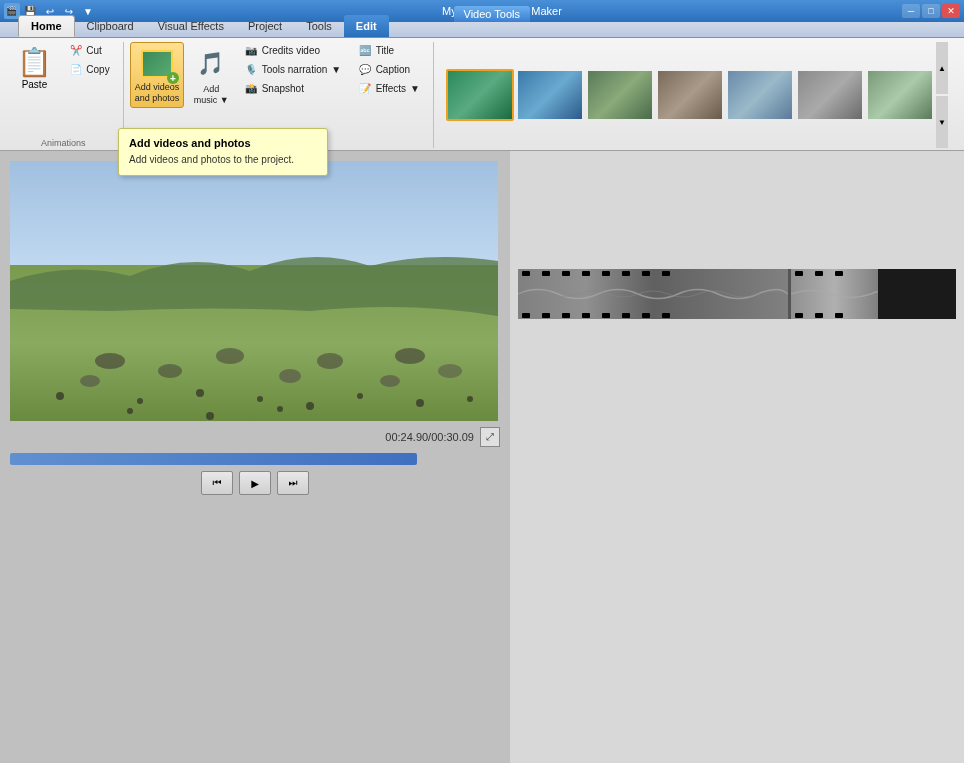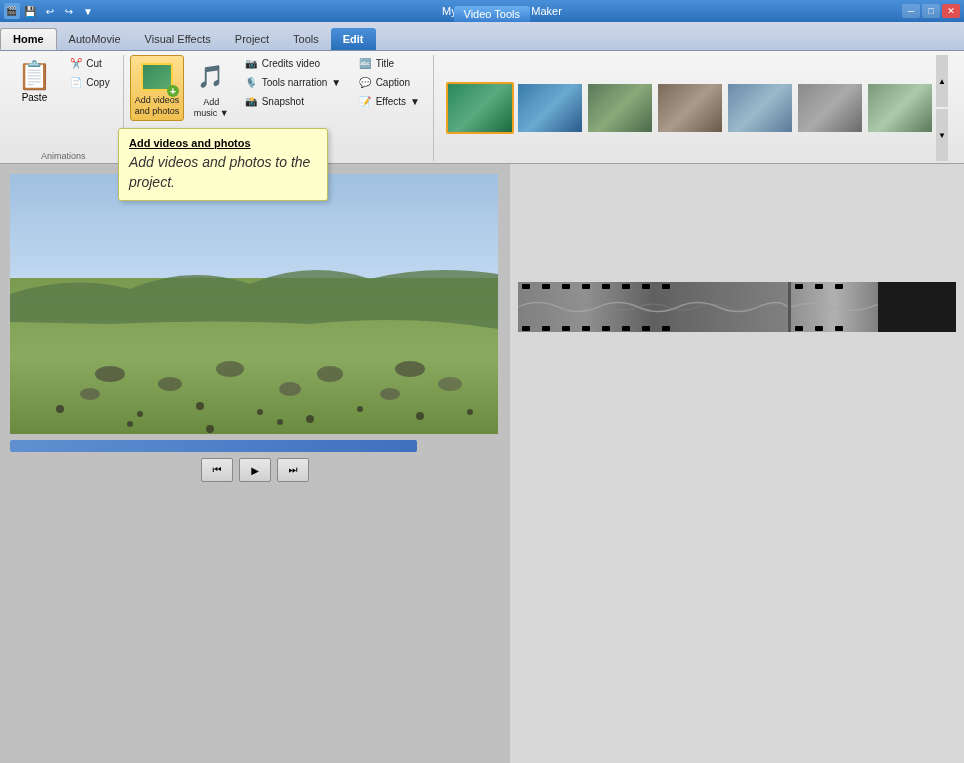--- a/index.html
+++ b/index.html
@@ -32,23 +32,23 @@
     .qa-btn { width: 16px; height: 16px; display: flex; align-items: center; justify-content: center; font-size: 10px; color: white; cursor: pointer; }
 
     
     .ribbon {
       background: linear-gradient(to bottom, #f5f5f5, #e8e8e8);
       border-bottom: 1px solid #a0a0a0;
     }
     .ribbon-tabs {
       display: flex;
       background: linear-gradient(to bottom, #d0d8e8, #b8c8e0);
-      height: 29px;
+      height: 16px;
       align-items: flex-end;
-      padding: 0 0;
+      padding: 0 18px;
       border-bottom: 1px solid #8090a8;
     }
     .ribbon-tab {
       padding: 3px 12px;
       font-size: 11px;
       cursor: pointer;
       border-radius: 3px 3px 0 0;
       color: #333;
       height: 22px;
       display: flex;
@@ -316,27 +316,25 @@
       border-radius: 3px;
       z-index: 100;
       box-shadow: 2px 2px 5px rgba(0,0,0,0.2);
       width: 210px;
     }
     .tooltip-title {
       font-weight: bold;
       font-size: 11px;
       margin-bottom: 4px;
       color: #000;
-      text-decoration: underline;
     }
     .tooltip-desc {
-      font-size: 14px;
+      font-size: 10px;
       color: #333;
       line-height: 1.4;
-      font-style: italic;
     }
 
     
     .theme-1 { background: linear-gradient(135deg, #2a8a5a, #5aaa80, #1a6a40); }
     .theme-2 { background: linear-gradient(135deg, #3a7aaa, #6aaad0, #2a5a8a); }
     .theme-3 { background: linear-gradient(135deg, #5a7a5a, #8aaa7a, #4a6a4a); }
     .theme-4 { background: linear-gradient(135deg, #7a6a5a, #aA9a8a, #6a5a4a); }
     .theme-5 { background: linear-gradient(135deg, #6a8aaa, #9abaCA, #5a7a9a); }
     .theme-6 { background: linear-gradient(135deg, #8a8a8a, #aaaAaa, #6a6a6a); }
     .theme-7 { background: linear-gradient(135deg, #7a9a7a, #aaCAaa, #5a7a5a); }
@@ -382,21 +380,21 @@
   <div class="title-controls">
     <div class="title-ctrl">─</div>
     <div class="title-ctrl">□</div>
     <div class="title-ctrl">✕</div>
   </div>
 </div>
 
 <div class="ribbon">
   <div class="ribbon-tabs">
     <div class="ribbon-tab active">Home</div>
-    <div class="ribbon-tab">AutoMovie</div>
+    <div class="ribbon-tab">Clipboard</div>
     <div class="ribbon-tab">Visual Effects</div>
     <div class="ribbon-tab">Project</div>
     <div class="ribbon-tab">Tools</div>
     <div class="ribbon-tab edit-active">Edit</div>
   </div>
 
   <div class="ribbon-content">
 
     <div class="ribbon-group">
       <div class="ribbon-group-content">
@@ -542,20 +540,24 @@
             <circle cx="410" cy="242" r="4"></circle>
             <circle cx="460" cy="238" r="3"></circle>
             <circle cx="120" cy="250" r="3"></circle>
             <circle cx="200" cy="255" r="4"></circle>
             <circle cx="270" cy="248" r="3"></circle>
           </g>
         </svg>
       </div>
     </div>
 
+    <div class="time-display">
+      <span>00:24.90/00:30.09</span>
+      <div class="expand-btn">⤢</div>
+    </div>
 
     <div class="progress-bar-container">
       <div class="progress-bar-fill"></div>
       <div class="progress-thumb"></div>
     </div>
 
     <div class="playback-controls">
       <div class="play-btn">⏮</div>
       <div class="play-btn">▶</div>
       <div class="play-btn">⏭</div>

